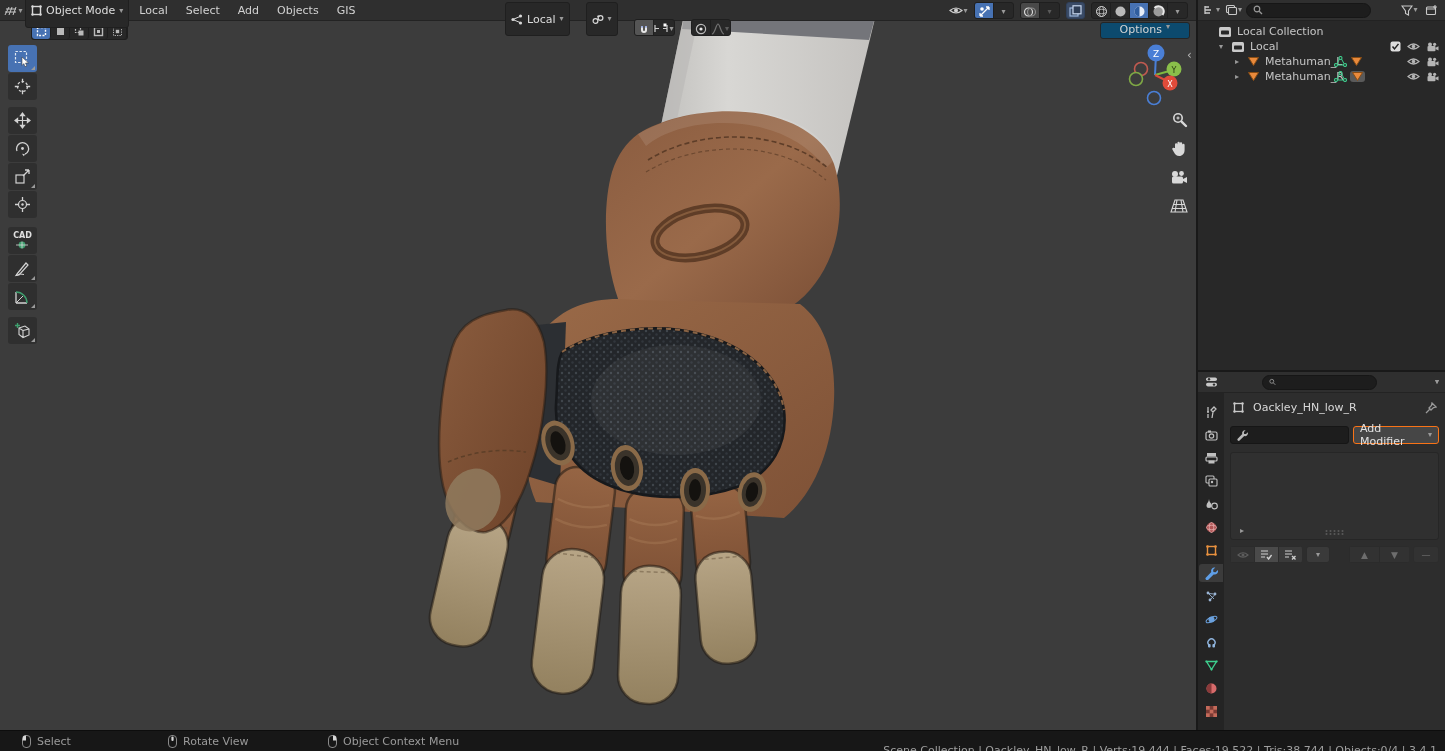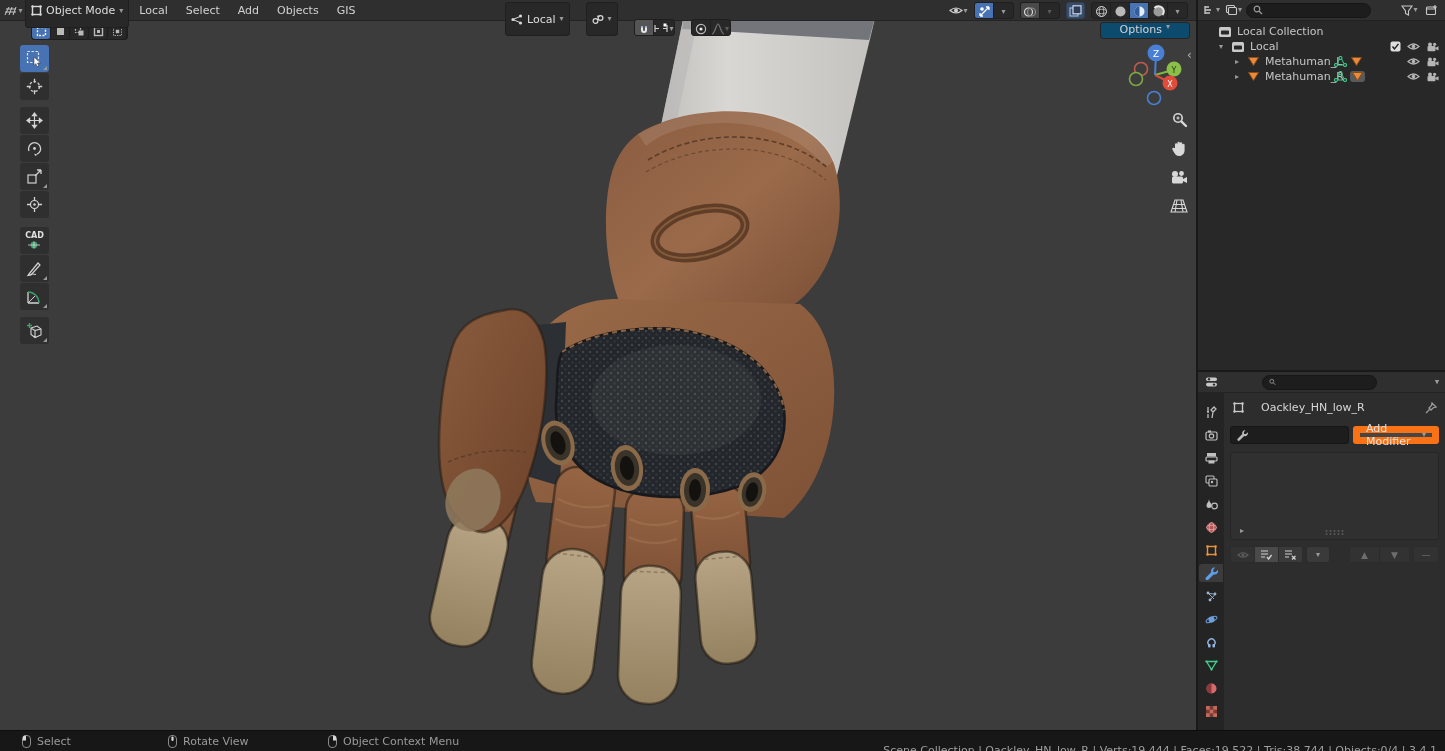--- a/index.html
+++ b/index.html
@@ -23,21 +23,21 @@
   .grp>.iconbtn{border-radius:0;border-right:1px solid #1f1f1f}
   .grp>.iconbtn:last-child{border-right:none}
   .active-blue{background:#4772b3 !important}
   .toolrow{position:absolute;left:31px;top:22px;z-index:25;display:flex}
   .selmode{display:flex;background:#282828;border:1px solid #1e1e1e;border-radius:3px;overflow:hidden}
   .selmode .iconbtn{width:15px;height:16px;border-right:1px solid #1e1e1e}
   .options-btn{position:absolute;right:6px;top:22px;z-index:25;display:flex;gap:4px;
                background:#0c4a6e;border:1px solid #252525;border-radius:3px;height:17px;padding:0 19px;color:#d4d4d4}
 
   
-  .toolshelf{position:absolute;left:20px;top:45px;z-index:25;display:flex;flex-direction:column;gap:1px}
+  .toolshelf{position:absolute;left:8px;top:45px;z-index:25;display:flex;flex-direction:column;gap:1px}
   .tool{width:29px;height:27px;background:#2e2e2eE6;border-radius:3px;display:flex;align-items:center;justify-content:center;position:relative}
   .tool.active{background:#4772b3}
   .tool.sub::after{content:"";position:absolute;right:2px;bottom:2px;border-style:solid;border-width:0 0 4px 4px;border-color:transparent transparent #9a9a9a transparent}
   .gap6{margin-top:6px}.gap8{margin-top:8px}
   .cad-label{font-size:8px;font-weight:bold;color:#e0e0e0;line-height:1;text-align:center}
 
   
   #navgizmo{position:absolute;left:1118px;top:40px;z-index:20}
   .side-icons{position:absolute;left:1168px;top:108px;z-index:20;display:flex;flex-direction:column;gap:7px;align-items:center}
   .side-icons .iconbtn{width:22px;height:22px}
@@ -54,24 +54,24 @@
   .sel-chip{background:#5a5a5a;border-radius:3px;padding:0 1px}
 
   #properties{position:absolute;left:1196px;top:370px;width:249px;height:360px;background:#2d2d2d;border-left:2px solid #191919;border-top:2px solid #191919}
   .pr-header{height:21px;background:#2f2f2f;border-bottom:1px solid #232323;display:flex;align-items:center;padding:0 4px;position:relative}
   .pr-header .search{position:absolute;left:64px}
   .pr-header .chev{position:absolute;right:6px}
   .tabcol{position:absolute;left:0;top:21px;width:26px;height:339px;background:#242424;display:flex;flex-direction:column;align-items:center;padding-top:10px;gap:5px}
   .ptab{width:24px;height:18px;display:flex;align-items:center;justify-content:center;border-radius:3px 0 0 3px}
   .ptab.active{background:#3b3b3b}
   .prc{position:absolute;left:26px;top:21px;width:221px;height:339px}
-  .crumb{display:flex;align-items:flex-end;gap:16px;padding:8px 8px 6px 8px;color:#d8d8d8}
+  .crumb{display:flex;align-items:flex-end;gap:8px;padding:8px 8px 6px 8px;color:#d8d8d8}
   .modrow{display:flex;gap:4px;padding:6px 6px}
   .darkfield{flex:1;display:flex;align-items:center;background:#1d1d1d;border:1px solid #161616;border-radius:3px;height:18px;padding:0 5px}
-  .addmod{display:flex;align-items:center;justify-content:space-between;background:#464646;border:7px solid #f97316;border-radius:3px;height:18px;padding:0 6px;width:86px;color:#e2e2e2}
+  .addmod{display:flex;align-items:center;justify-content:space-between;background:#464646;border:1px solid #f97316;border-radius:3px;height:18px;padding:0 6px;width:86px;color:#e2e2e2}
   .modpanel{margin:2px 6px;background:#303030;border:1px solid #262626;border-radius:3px;height:88px;position:relative}
   .modpanel .tri{position:absolute;left:6px;bottom:4px}
   .grip{position:absolute;left:50%;bottom:4px;transform:translateX(-50%);display:grid;grid-template-columns:repeat(5,3px);grid-gap:1px}
   .grip i{width:2px;height:2px;background:#5a5a5a;border-radius:50%}
   .modbtns{display:flex;align-items:center;padding:4px 6px;gap:4px}
   .mb{height:17px;min-width:24px;background:#3a3a3a;border:1px solid #2c2c2c;display:flex;align-items:center;justify-content:center;color:#bdbdbd;font-size:9px}
   .mbgrp{display:inline-flex;border-radius:3px;overflow:hidden}
   .mbgrp .mb{border-right:none}
   .spacer{flex:1}
   .dim{opacity:.45}

